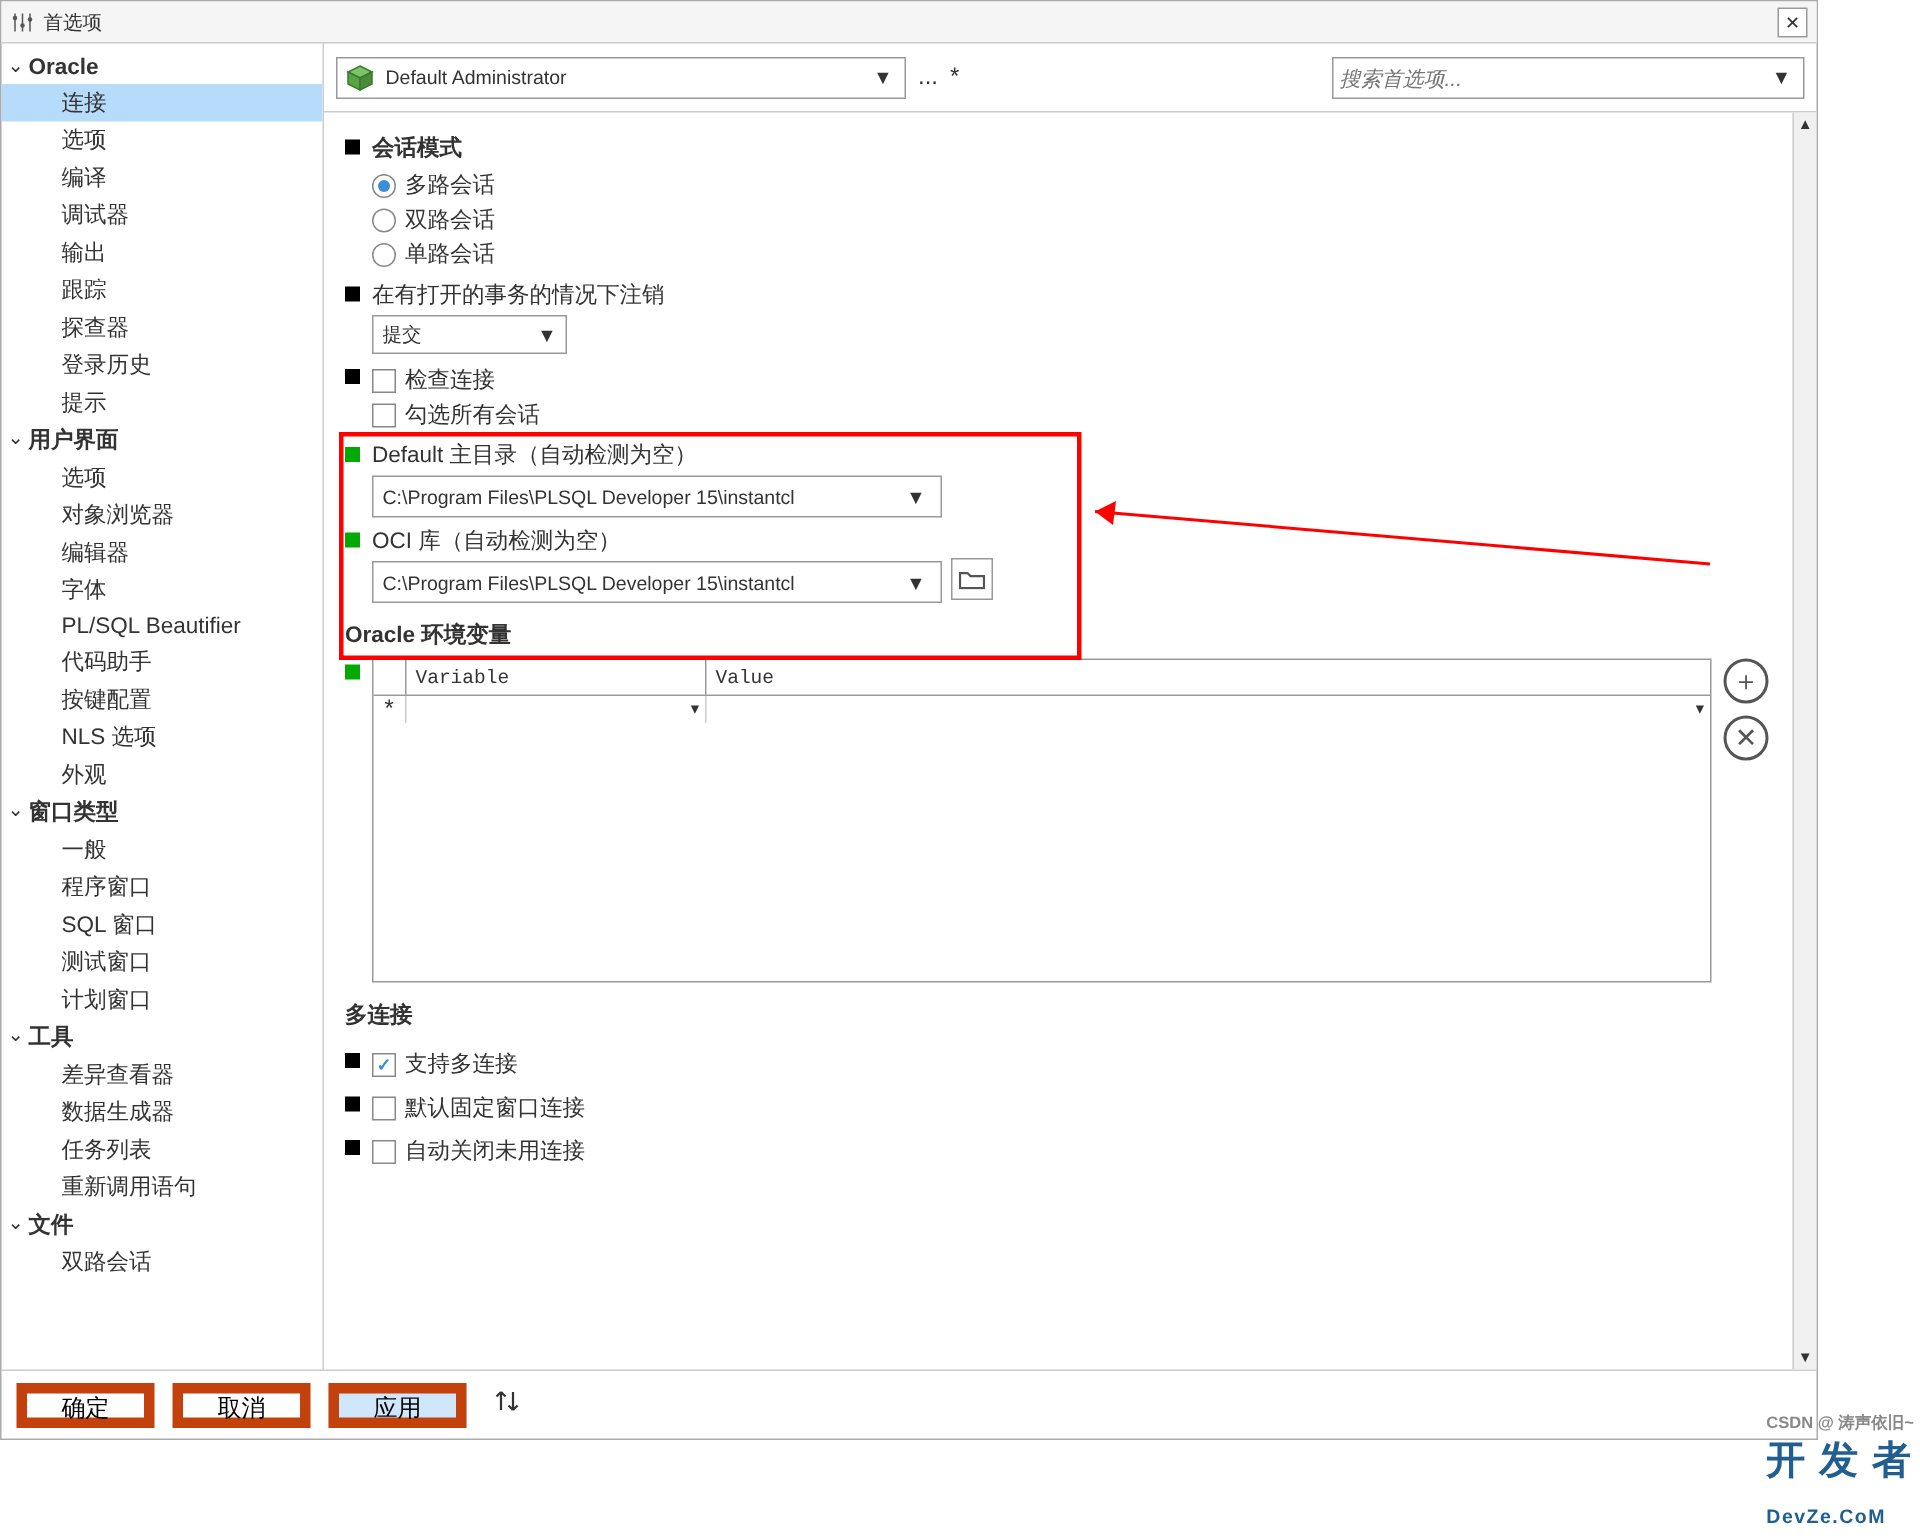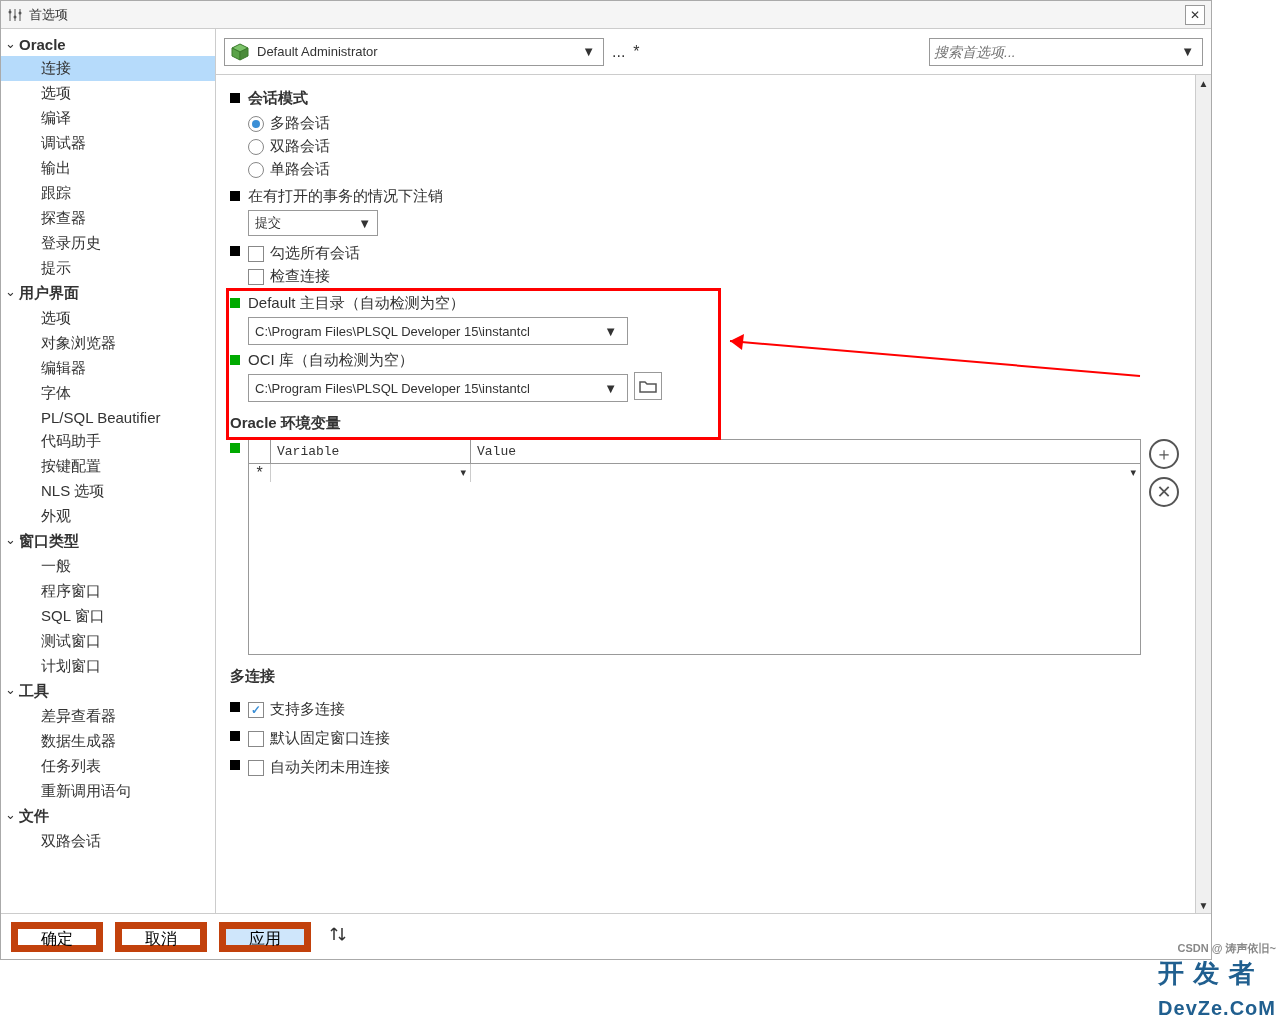--- a/index.html
+++ b/index.html
@@ -17,21 +17,21 @@
 .tree-item { padding: 3px 6px 3px 40px; cursor:pointer; font-size:15px;}
 .tree-item.selected { background: #b6dbfb; }
 .main { flex:1; display:flex; flex-direction:column; min-height:0;}
 .toolbar { height: 46px; border-bottom: 1px solid #ccc; display:flex; align-items:center; padding:6px 8px; gap:8px;}
 .combo { border:1px solid #999; height:28px; display:flex; align-items:center; padding:0 4px; background:#fff; position:relative;}
 .combo .arrow { margin-left:auto; padding:0 4px;}
 .admin-combo { width: 380px; display:flex; align-items:center; gap:6px;}
 .cube-icon { width:22px; height:22px; display:inline-flex; align-items:center; justify-content:center;}
 .dots { font-size:16px; cursor:pointer;}
 .star { font-size:16px;}
-.search-combo { margin-left:auto; width:274px;}
+.search-combo { margin-left:auto; width:315px;}
 .search-combo input { border:none; outline:none; width:100%; font-size:14px; font-style:italic; color:#888; background:transparent;}
 .content { flex:1; overflow:auto; position:relative; padding:0 18px 0 0;}
 .content-inner { padding: 8px 14px 100px 14px;}
 .section-row { display:flex; align-items:flex-start; gap:8px; margin:6px 0;}
 .marker { width:10px; height:10px; margin-top:4px; flex-shrink:0;}
 .marker.black { background:#000;}
 .marker.green { background:#0a0;}
 .section-body { flex:1;}
 .section-title { font-weight:bold; font-size:15px; margin-bottom:4px;}
 .radio-line, .check-line { display:flex; align-items:center; gap:6px; padding:2px 0; font-size:15px;}
@@ -186,25 +186,25 @@
                   <span class="arrow">▼</span>
               </div>
             </div>
           </div>
 
           <div class="section-row">
             <div class="marker black"></div>
             <div class="section-body">
               <div class="check-line">
                   <span class="check"></span>
-                  <span>勾选所有会话</span>
+                  <span>检查连接</span>
                 </div>
               <div class="check-line">
                   <span class="check"></span>
-                  <span>检查连接</span>
+                  <span>勾选所有会话</span>
                 </div>
             </div>
           </div>
 
           <div style="position:relative;">
             <div class="section-row">
               <div class="marker green"></div>
               <div class="section-body">
                 <div style="font-size:15px;">Default 主目录（自动检测为空）</div>
                 <div class="path-combo">
@@ -305,14 +305,14 @@
       <svg width="18" height="18" viewBox="0 0 18 18">
           <path d="M5 3v12M5 3l-3 3M5 3l3 3M13 15V3M13 15l-3-3M13 15l3-3" stroke="#333" stroke-width="1.5" fill="none"></path>
         </svg>
     </span>
   </div>
 </div>
 
 <div class="watermark">
   <span class="sub">CSDN @ 涛声依旧~</span>
   <span>开 发 者</span><br>
-  <span style="font-size:20px;">DevZe.CoM</span>
+  <span style="font-size:13px;">DevZe.CoM</span>
 </div>
 
 </body></html>

